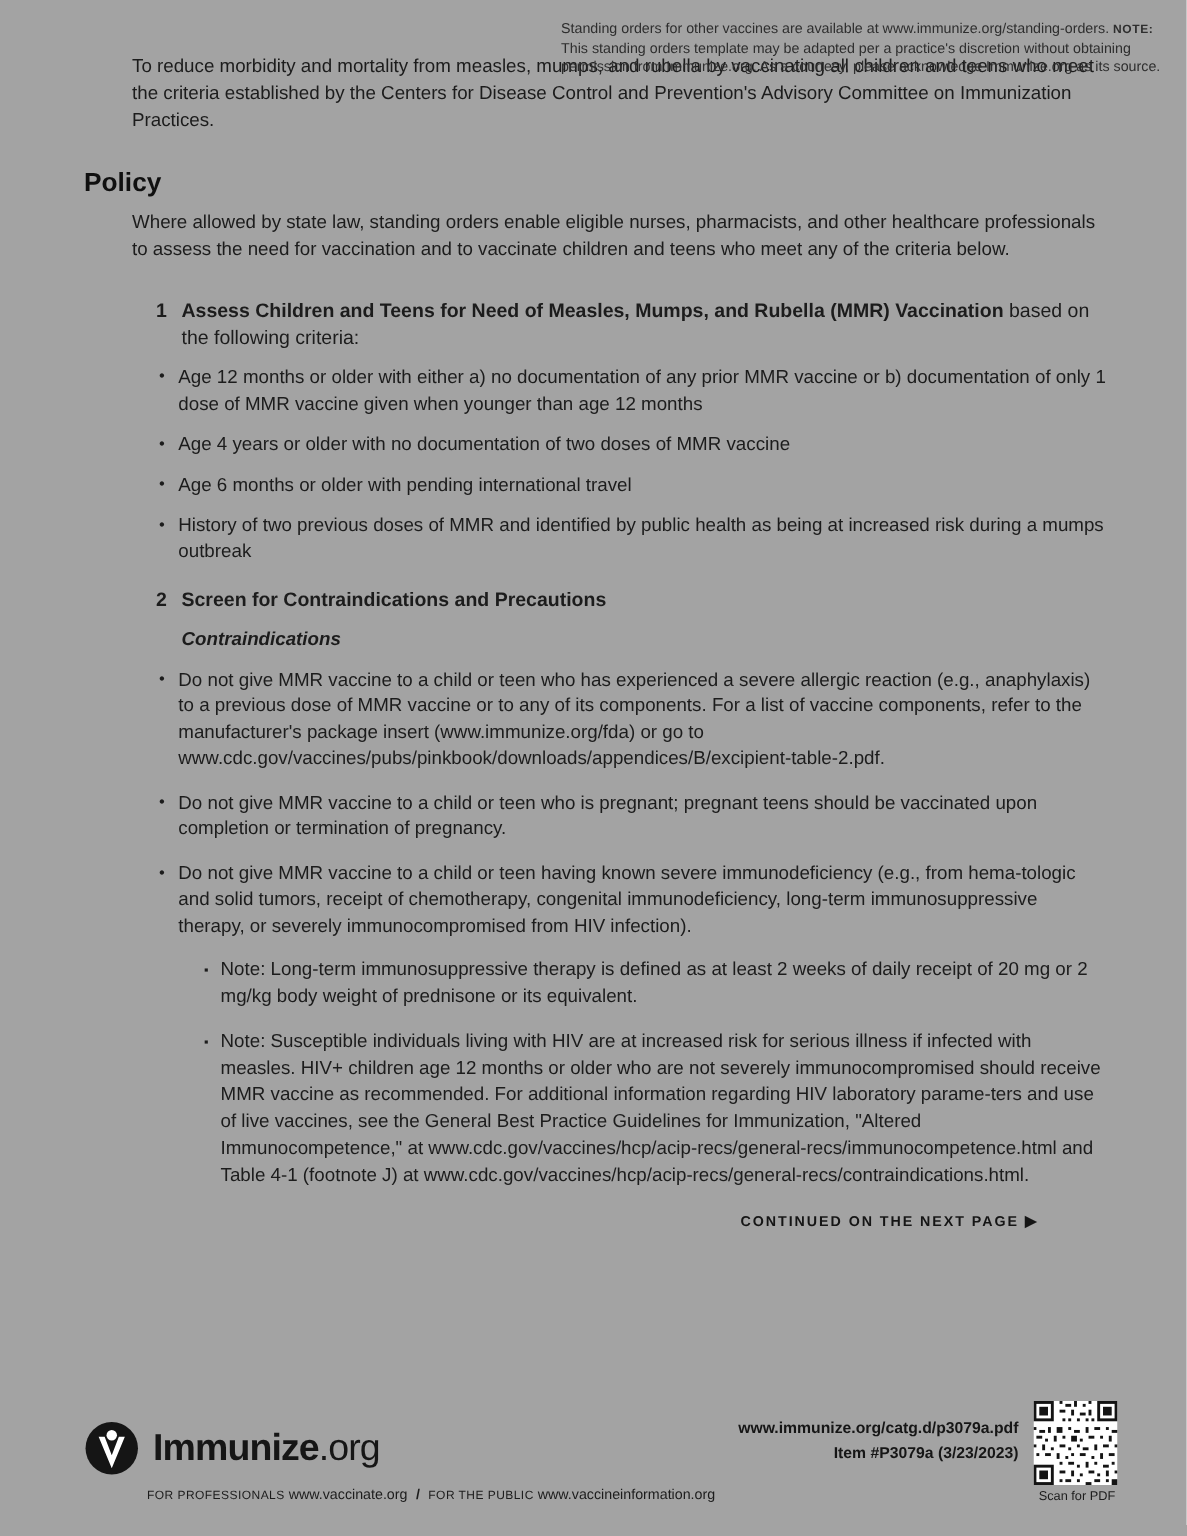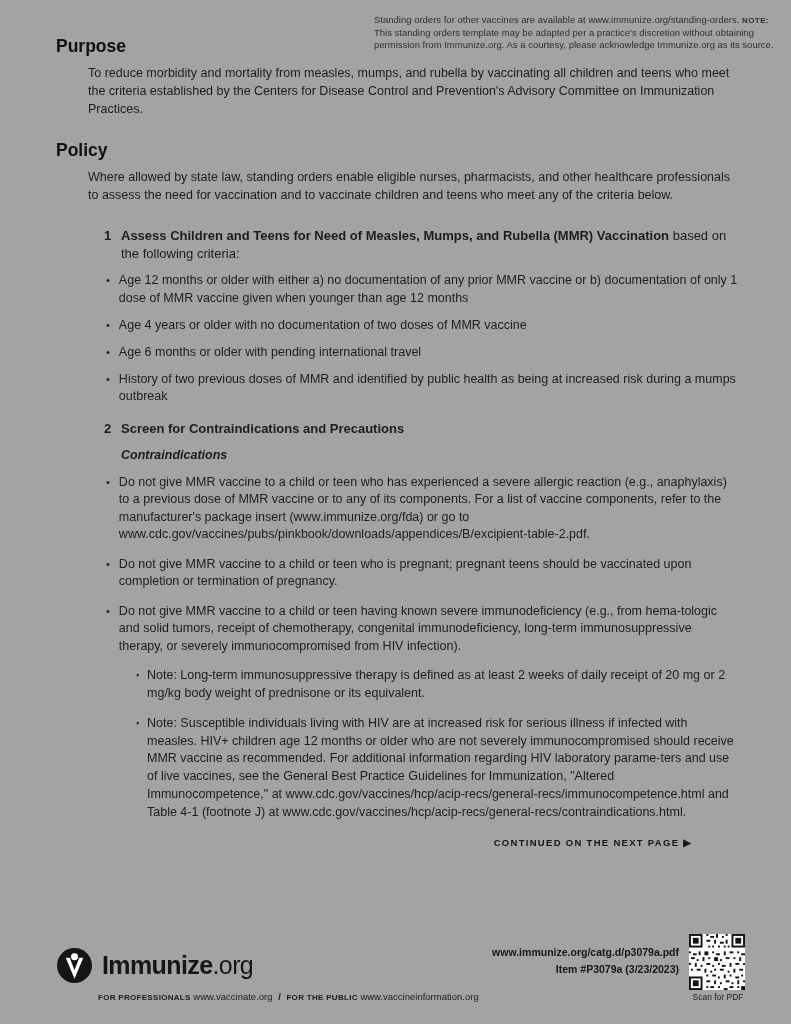--- a/index.html
+++ b/index.html
@@ -47,21 +47,21 @@
     font-size:9.5px; font-weight:700; letter-spacing:1.3px; color:#151515;
   }
   .continued .arr { font-size:10px; letter-spacing:0; margin-left:4px; }
   
   .footer { position:absolute; left:56px; right:44px; bottom:22px; display:flex; justify-content:space-between; align-items:flex-end; }
   .brand-row { display:flex; align-items:center; gap:9px; }
   .brand-logo { width:37px; height:37px; display:block; }
   .brand-name { font-size:25px; font-weight:700; letter-spacing:-0.6px; color:#161616; }
   .brand-name .suffix { font-weight:400; }
   .footer-links { margin:7px 0 0 42px; font-size:9.5px; color:#1c1c1c; white-space:nowrap; }
-  .footer-links .lab { font-weight:700; font-size:8px; letter-spacing:.3px; }
+  .footer-links .lab { font-weight:400; font-size:8px; letter-spacing:.3px; }
   .footer-links .slash { font-weight:700; margin:0 3px; }
   .footer-right { display:flex; align-items:center; gap:10px; }
   .catalog { text-align:right; font-weight:700; font-size:10.5px; line-height:1.6; margin-bottom:14px; color:#161616; }
   .qr-col { width:58px; text-align:center; }
   .qr { width:56px; height:56px; display:block; }
   .qr-caption { font-size:8.5px; margin-top:2px; color:#1c1c1c; }
 </style>
 </head>
 <body>
 
@@ -70,21 +70,20 @@
   <p class="top-note">
     <span>Standing orders for other vaccines are available at www.immunize.org/standing-orders.</span>
     <span class="note-label">NOTE:</span>
     <span>This standing orders template may be adapted per a practice's discretion without obtaining permission from Immunize.org. As a courtesy, please acknowledge Immunize.org as its source.</span>
   </p>
 
 
   <div class="content">
 
     <section class="sec-purpose">
-      <h2 class="sec">Purpose</h2>
       <p class="body">To reduce morbidity and mortality from measles, mumps, and rubella by vaccinating all children and teens who meet the criteria established by the Centers for Disease Control and Prevention's Advisory Committee on Immunization Practices.</p>
     </section>
 
     <section class="sec-policy">
       <h2 class="sec">Policy</h2>
       <p class="body">Where allowed by state law, standing orders enable eligible nurses, pharmacists, and other healthcare professionals to assess the need for vaccination and to vaccinate children and teens who meet any of the criteria below.</p>
     </section>
 
     <section class="sec-procedure">
 

